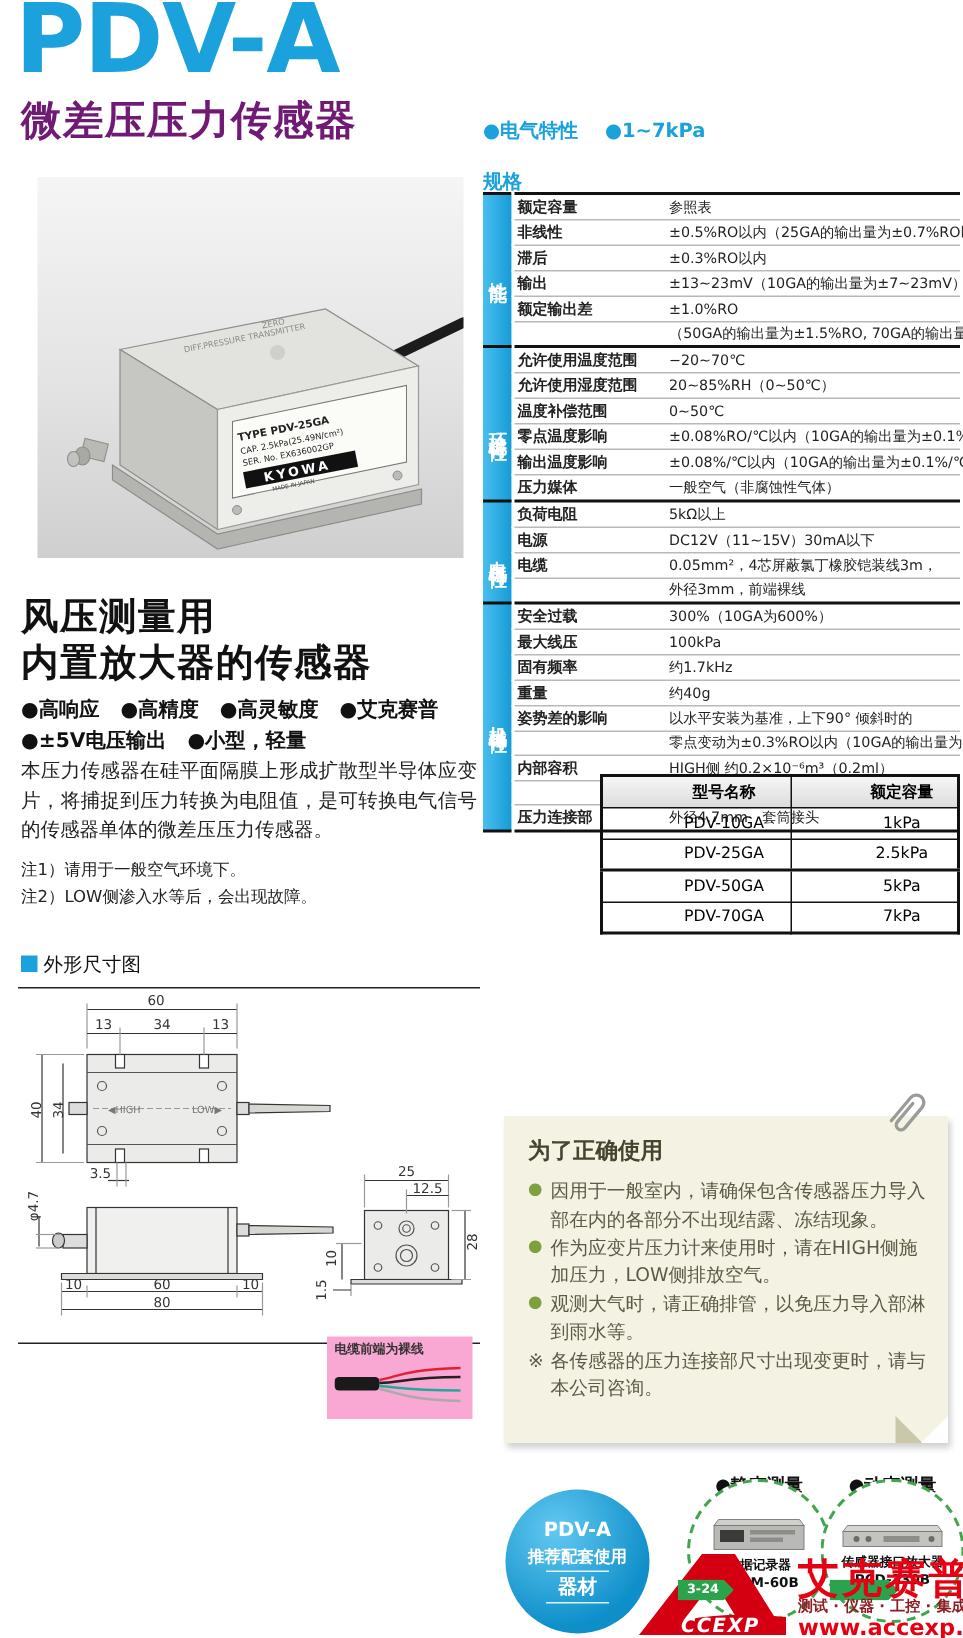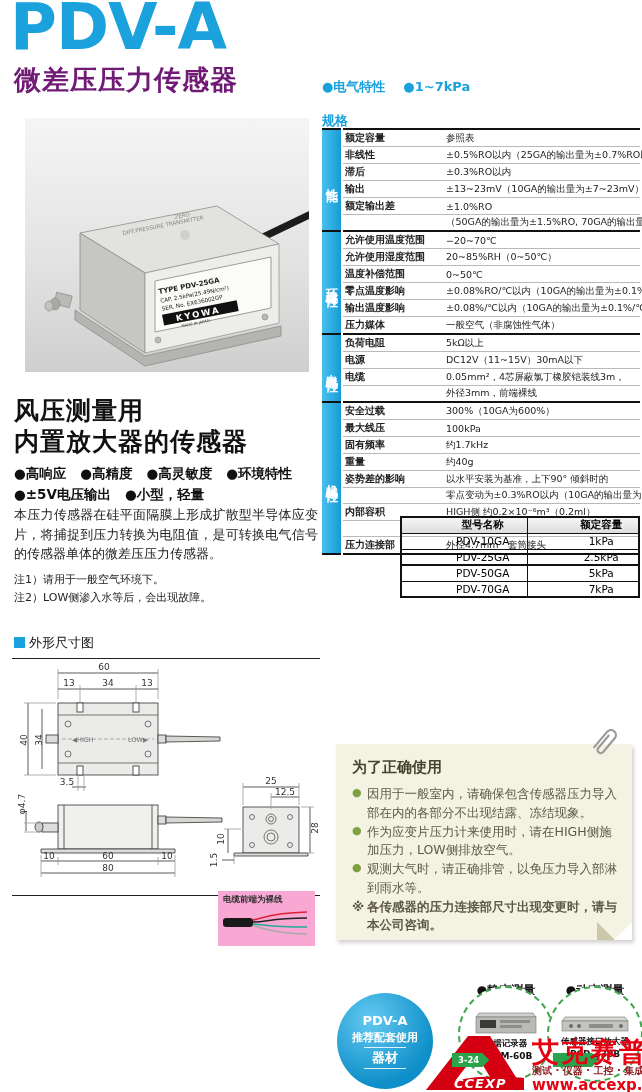--- a/index.html
+++ b/index.html
@@ -27,51 +27,51 @@
   table.spec td.cat { width:20px; background:linear-gradient(90deg,#49c0ee,#169bd7); color:#fff; font-weight:bold;
     writing-mode:vertical-rl; text-orientation:upright; text-align:center; font-size:12px; letter-spacing:2px;
     border-right:2px solid #fff; }
   table.spec td.lbl { width:102px; font-size:10px; font-weight:bold; color:#222; white-space:nowrap; }
   table.spec td.val { font-size:9.5px; color:#222; white-space:nowrap; overflow:visible; }
   table.spec tr + tr td { border-top:1px solid #b9b9b9; }
 
   
   .model-wrap { left:400px; top:516px; width:240px; }
   table.models { width:100%; border-collapse:collapse; border:2px solid #111; }
-  table.models th, table.models td { border:1px solid #111; text-align:center; font-size:10.5px; height:16px;padding-left:36px; }
+  table.models th, table.models td { border:1px solid #111; text-align:center; font-size:10.5px; height:21px;padding-left:36px; }
   table.models th { background:linear-gradient(180deg,#f6f6f6,#dcdcdc); font-weight:bold; }
   table.models tr.thick td { border-top:2px solid #111; }
 
   
   .intro-h { left:14px; top:396px; font-size:25px; font-weight:bold; color:#111; line-height:1.22; letter-spacing:1px; }
   .features { left:14px; top:463px; width:306px; font-size:13.5px; font-weight:bold; color:#111; line-height:1.55; }
   .features .feat { margin-right:14px; white-space:nowrap; display:inline-block; }
   .desc { left:14px; top:505px; width:304px; font-size:13px; color:#222; line-height:1.5; text-align:justify; }
   .notes { left:14px; top:571px; font-size:11px; color:#222; line-height:1.6; list-style:none; }
 
   
   .dim-head { left:14px; top:634px; font-size:13px; font-weight:normal; color:#111; }
   .dim-head .sq { display:inline-block; width:11px; height:11px; background:#1ba1dc; margin-right:4px; vertical-align:-1px; }
   .dim-box { left:12px; top:658px; width:308px; height:238px; border-top:1px solid #222; border-bottom:1px solid #222; }
   .cable-note { position:absolute; left:206px; top:232px; width:97px; height:55px; background:#f9a8d4; padding:3px 5px; }
   .cable-note .cn-title { font-size:8.5px; font-weight:bold; color:#333; }
   svg text { font-family:"DejaVu Sans", sans-serif; }
 
   
-  .note { left:336px; top:744px; width:296px; height:196px; background:#f4f2e2; box-shadow:2px 3px 4px rgba(0,0,0,.18);
+  .note { left:336px; top:744px; width:296px; height:218px; background:#f4f2e2; box-shadow:2px 3px 4px rgba(0,0,0,.18);
     padding:14px 14px 10px 16px; }
   .note::after { content:""; position:absolute; right:0; bottom:0; border-style:solid; border-width:0 0 18px 18px;
     border-color:transparent transparent #fff transparent; }
   .note .fold { position:absolute; right:17px; bottom:0; width:0; height:0; border-style:solid; border-width:18px 0 0 18px;
     border-color:transparent transparent transparent #cbc8a9; }
   .note-title { font-size:15px; font-weight:bold; color:#45452f; margin-bottom:8px; }
   .note-list { list-style:none; }
   .note-list li { font-size:12.5px; color:#5c5a46; line-height:1.5; padding-left:15px; position:relative; }
   .note-list li::before { content:"●"; color:#7fa03e; position:absolute; left:0; font-size:11px; }
-  .note-foot { font-size:12.5px; color:#5c5a46; line-height:1.5; padding-left:15px; position:relative;font-weight:bold; }
+  .note-foot { font-size:12.5px; color:#5c5a46; line-height:1.5; padding-left:15px; position:relative; }
   .note-foot::before { content:"※"; position:absolute; left:0; }
   .clip { left:586px; top:726px; }
 
   
   .acc-label { top:982px; width:96px; text-align:center; font-size:12px; font-weight:bold; color:#111; }
   .badge { left:337px; top:993px; width:96px; height:96px; border-radius:50%;
     background:radial-gradient(circle at 35% 28%, #63c9f1, #0e8fc9 70%); color:#fff; text-align:center;
     display:flex; flex-direction:column; justify-content:center; gap:2px; z-index:2; }
   .badge .b1 { font-size:13px; font-weight:bold; }
   .badge .b2 { font-size:11px; font-weight:bold; }
@@ -275,21 +275,21 @@
           </tr>
         </tbody>
     </table>
   </div>
 
   <div class="abs intro-h">
     <div>风压测量用</div>
     <div>内置放大器的传感器</div>
   </div>
   <div class="abs features">
-    <div><span class="feat">●高响应</span><span class="feat">●高精度</span><span class="feat">●高灵敏度</span><span class="feat">●环境特性</span></div>
+    <div><span class="feat">●高响应</span><span class="feat">●高精度</span><span class="feat">●高灵敏度</span><span class="feat">●艾克赛普</span></div>
     <div><span class="feat">●±5V电压输出</span><span class="feat">●小型，轻量</span></div>
   </div>
   <div class="abs desc">本压力传感器在硅平面隔膜上形成扩散型半导体应变片，将捕捉到压力转换为电阻值，是可转换电气信号的传感器单体的微差压压力传感器。</div>
   <ul class="abs notes">
       <li>注1）请用于一般空气环境下。</li>
       <li>注2）LOW侧渗入水等后，会出现故障。</li>
     </ul>
 
   <div class="abs dim-head">
     <span class="sq"></span><span>外形尺寸图</span>

